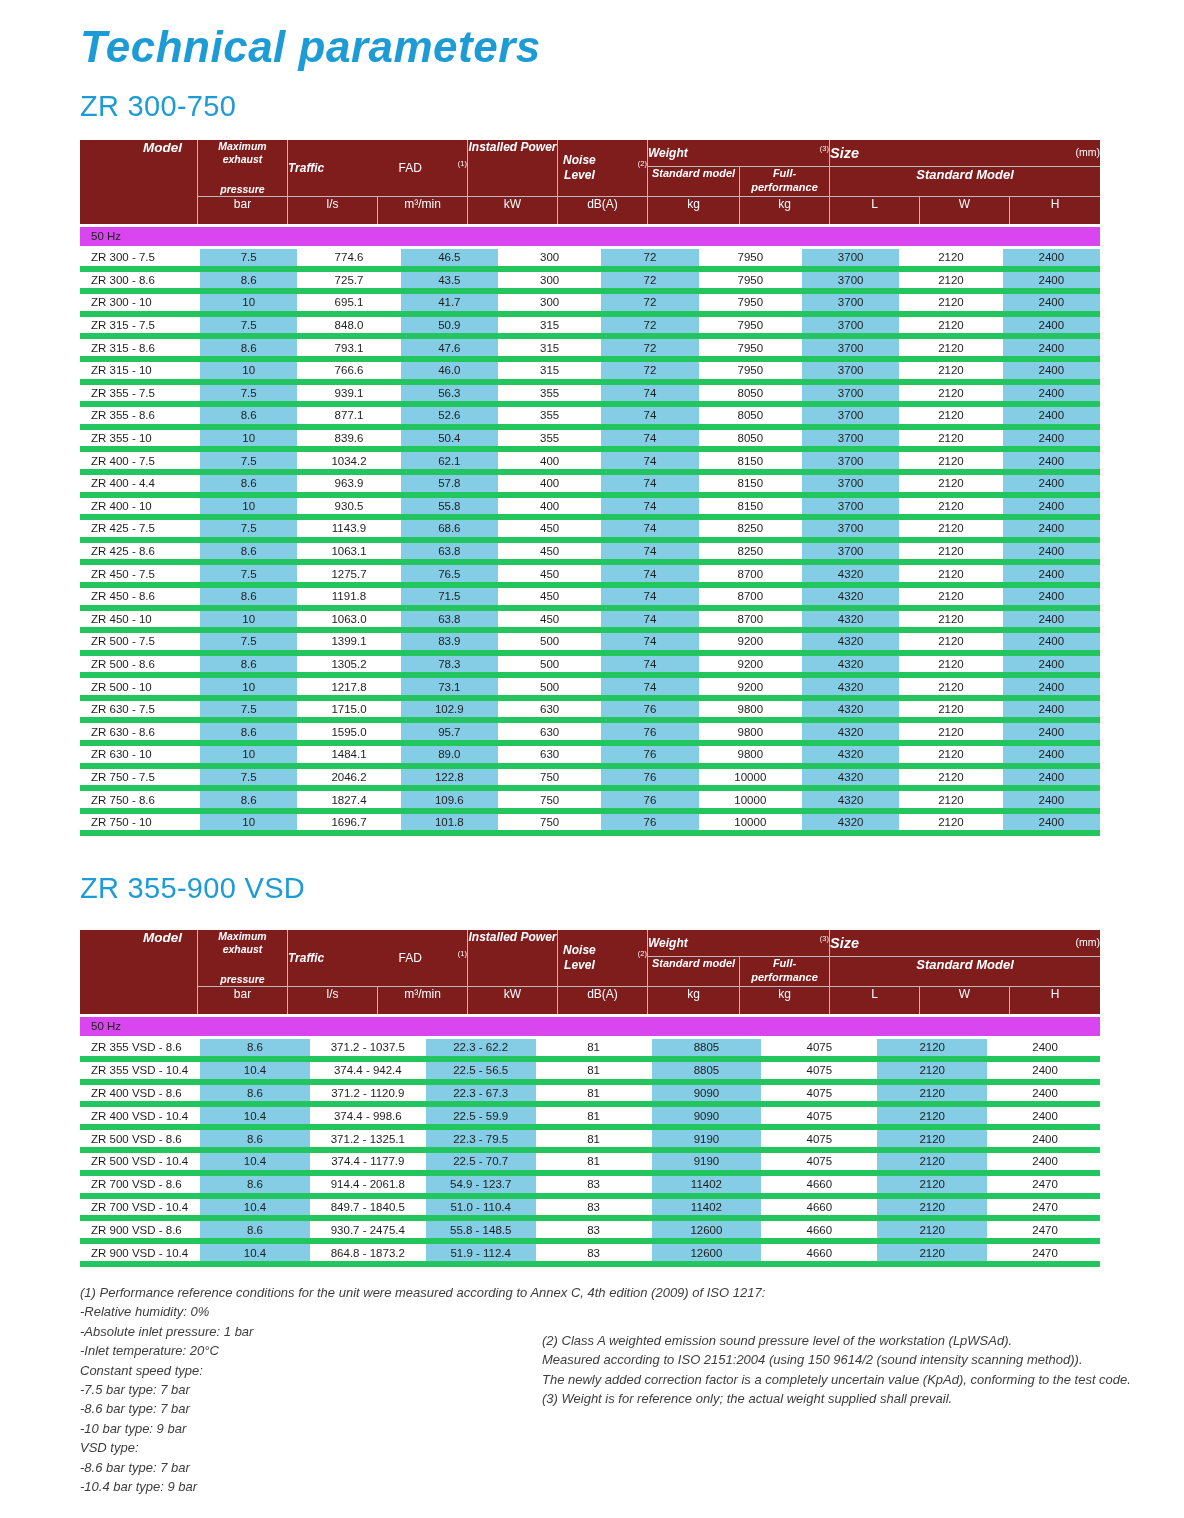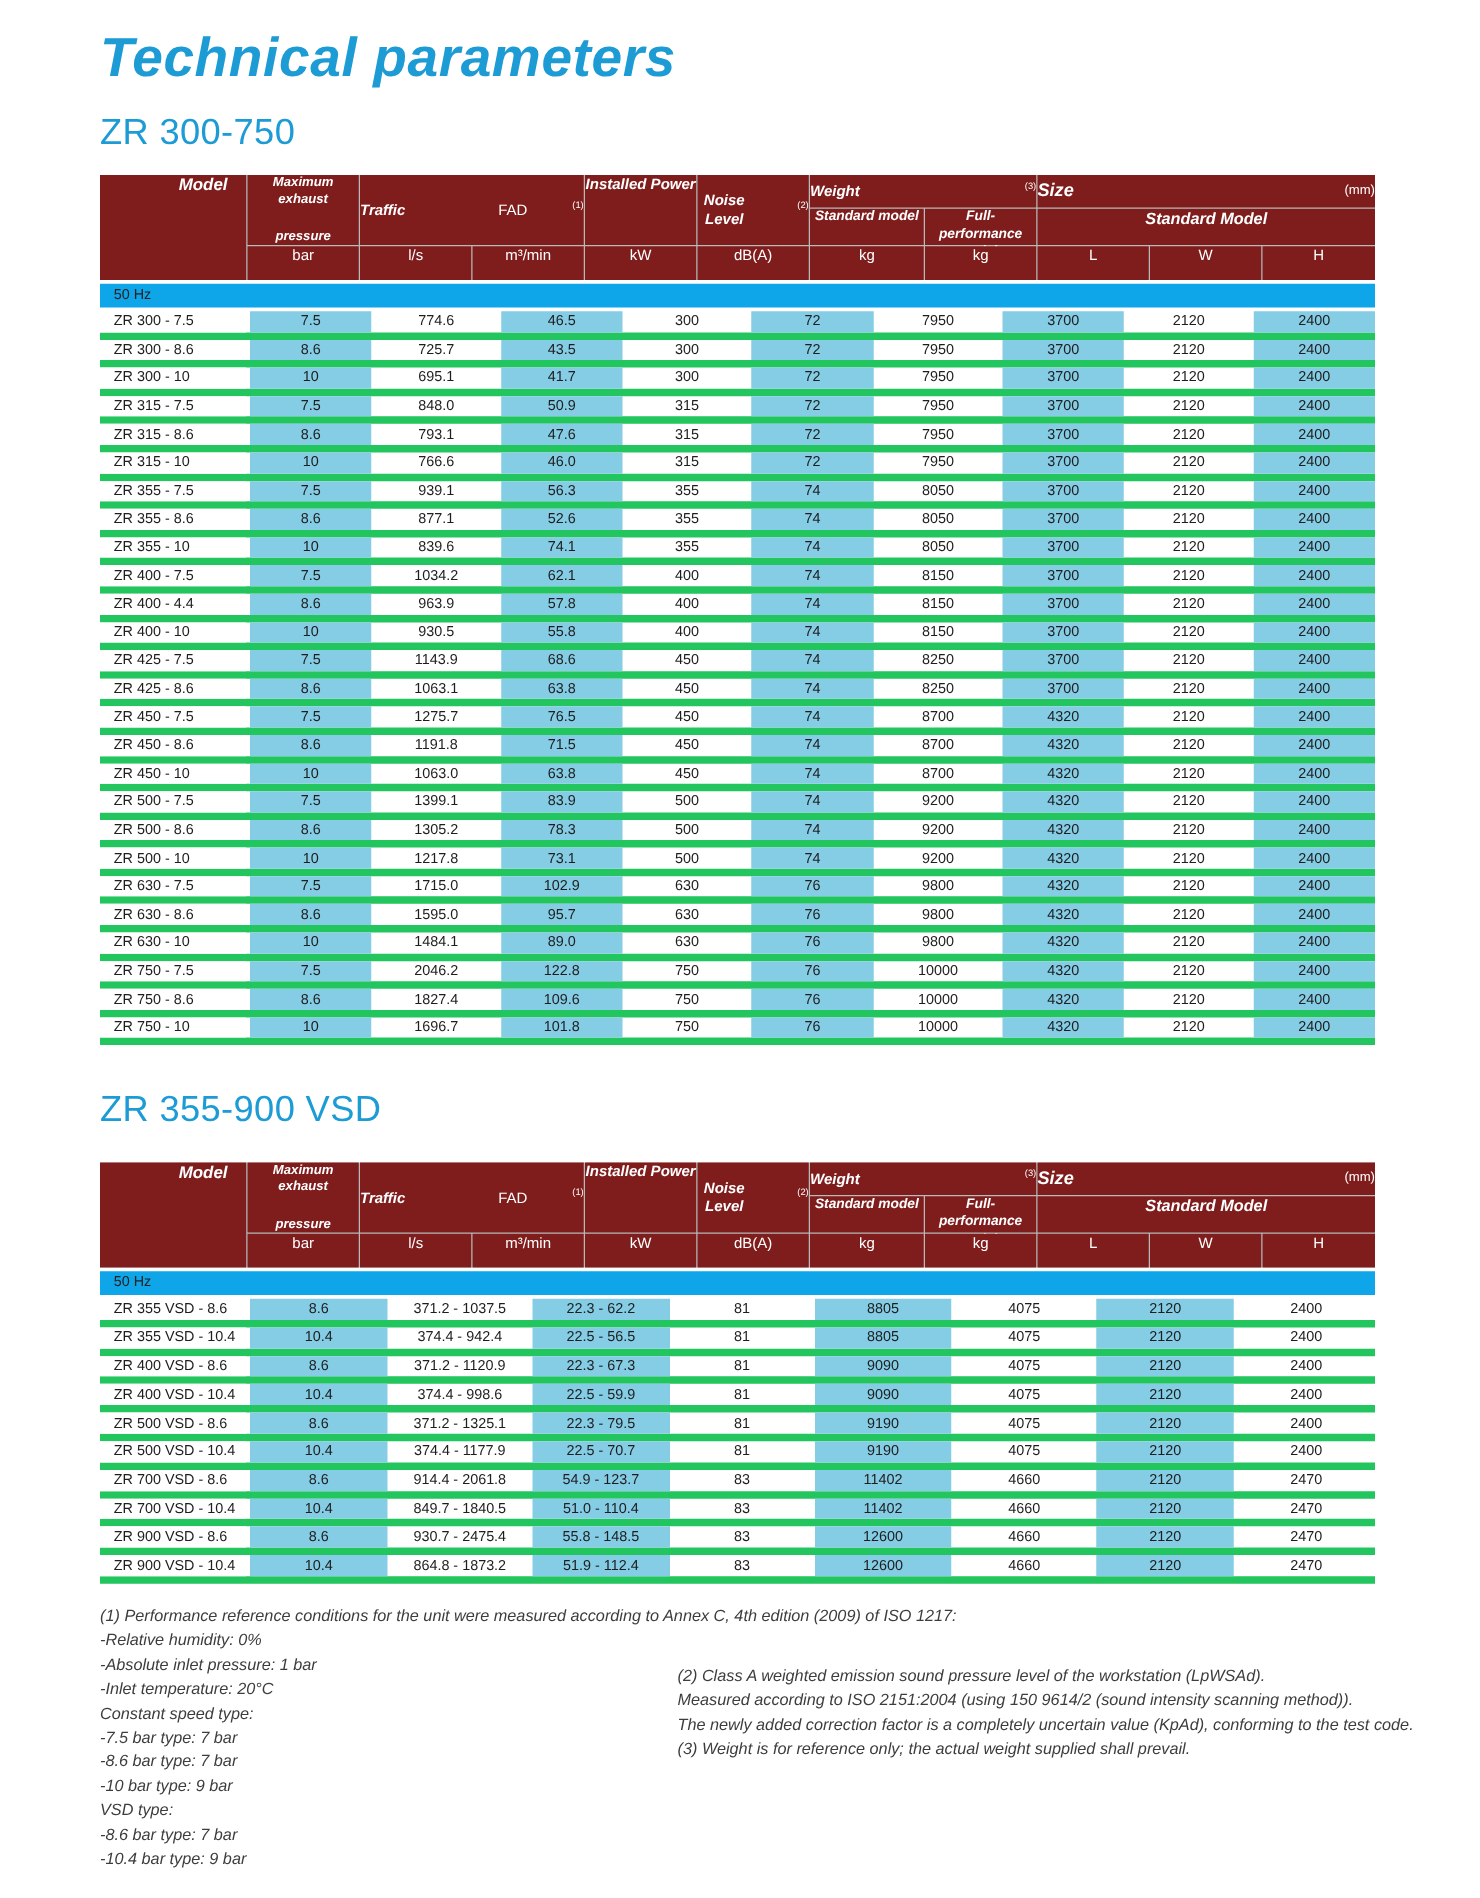--- a/index.html
+++ b/index.html
@@ -41,21 +41,21 @@
   .model-lbl { font-size:13.5px; font-weight:700; font-style:italic; }
   .sm { font-size:10.5px; font-style:italic; font-weight:600; }
   .sub { font-size:11px; font-style:italic; font-weight:600; }
   .size-lbl { font-size:14.5px; font-style:italic; font-weight:700; }
   .size-mm { font-size:10.5px; font-weight:400;margin-left:20px; }
   .sizestd-lbl { font-size:13px; font-style:italic; font-weight:700; }
   .unit { font-size:12px; font-weight:400; }
   .sup { font-size:7.5px; position:relative; top:-4px; margin-left:1px; }
 
   
-  .band { margin-top:3px; margin-bottom:3px; height:19px; line-height:19px; background:#0ea5e9; font-size:11.5px; color:#222; padding-left:11px; }
+  .band { margin-top:3px; margin-bottom:3px; height:19px; line-height:19px; background:#d946ef; font-size:11.5px; color:#222; padding-left:11px; }
 
   
   .trow { display:grid; column-gap:3px; height:22.6px; border-bottom:6px solid #22c55e; width:1020px;text-align:center; }
   #table2 .trow { height:22.8px; }
   .cols9 { grid-template-columns:117px repeat(9,1fr); }
   .cols8 { grid-template-columns:117px repeat(8,1fr); }
   .cell { font-size:11.5px; color:#1e1e1e; display:flex; align-items:center; justify-content:center; }
   .cell.m { justify-content:flex-start; padding-left:11px; background:#fff; }
   .cell.blue { background:#84cde5; }
 
@@ -236,21 +236,21 @@
           <div class="cell v blue">74</div>
           <div class="cell v">8050</div>
           <div class="cell v blue">3700</div>
           <div class="cell v">2120</div>
           <div class="cell v blue">2400</div>
         </div>
         <div class="trow cols9">
           <div class="cell m">ZR 355 - 10</div>
           <div class="cell v blue">10</div>
           <div class="cell v">839.6</div>
-          <div class="cell v blue">74.1</div>
+          <div class="cell v blue">50.4</div>
           <div class="cell v">355</div>
           <div class="cell v blue">74</div>
           <div class="cell v">8050</div>
           <div class="cell v blue">3700</div>
           <div class="cell v">2120</div>
           <div class="cell v blue">2400</div>
         </div>
         <div class="trow cols9">
           <div class="cell m">ZR 400 - 7.5</div>
           <div class="cell v blue">7.5</div>

